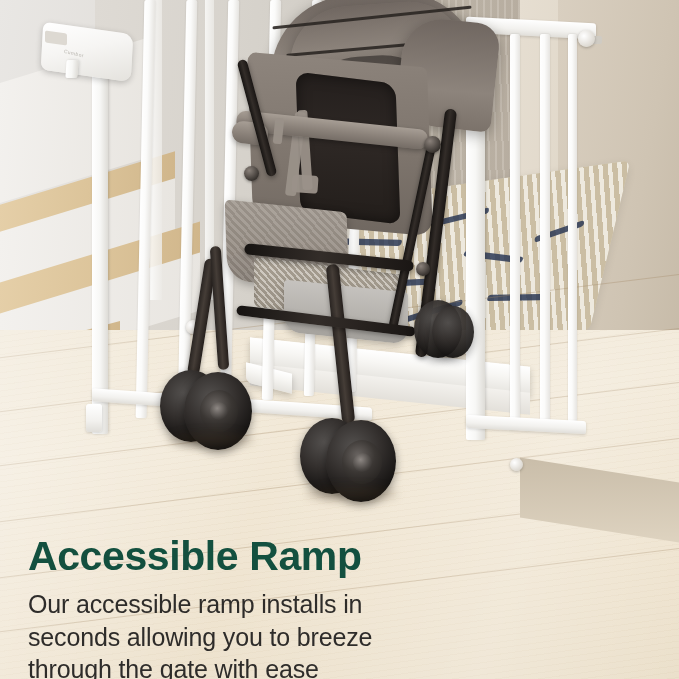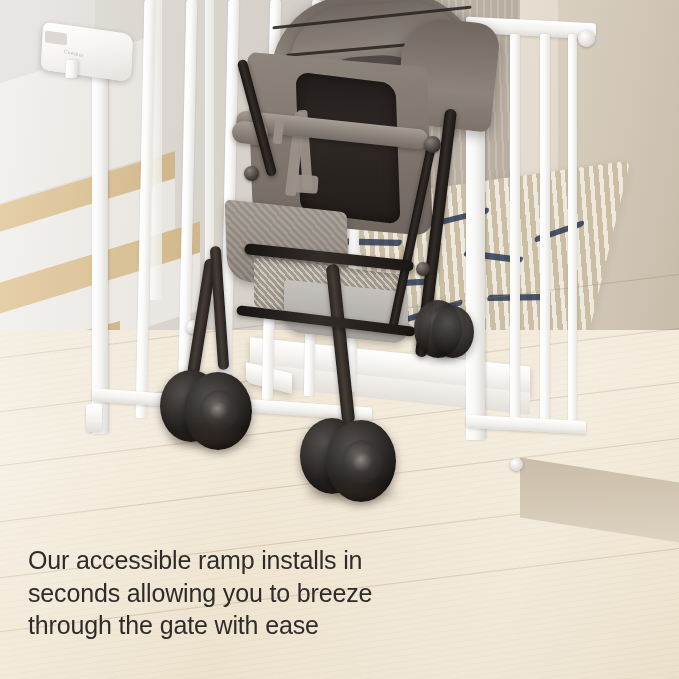--- a/index.html
+++ b/index.html
@@ -393,16 +393,17 @@
     </div>
   </div>
 
   <div class="wheel" style="left:414px;top:300px;width:48px;height:58px;opacity:.95;"></div>
   <div class="wheel" style="left:432px;top:306px;width:42px;height:52px;opacity:.92;"></div>
 
   <div style="position:absolute;left:168px;top:432px;width:86px;height:16px;border-radius:50%;background:rgba(90,70,45,.20);filter:blur(4px);"></div>
   <div style="position:absolute;left:306px;top:486px;width:92px;height:16px;border-radius:50%;background:rgba(90,70,45,.20);filter:blur(4px);"></div>
 
   <div class="copy">
+    <h1 class="headline">Accessible Ramp</h1>
     <p class="subcopy">Our accessible ramp installs in seconds allowing you to breeze through the gate with ease</p>
   </div>
 
 </div>
 
 </body></html>

